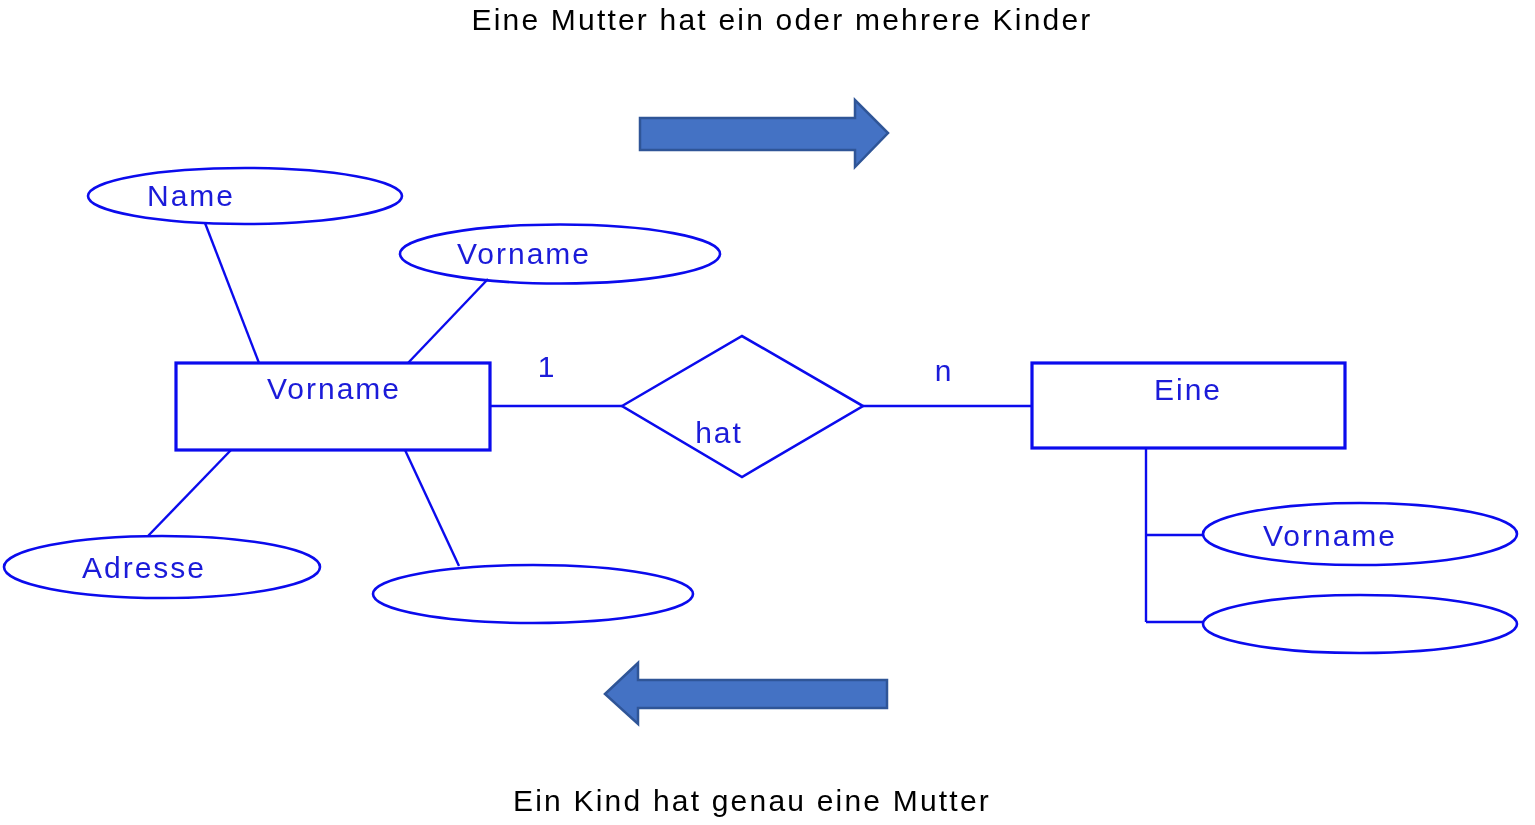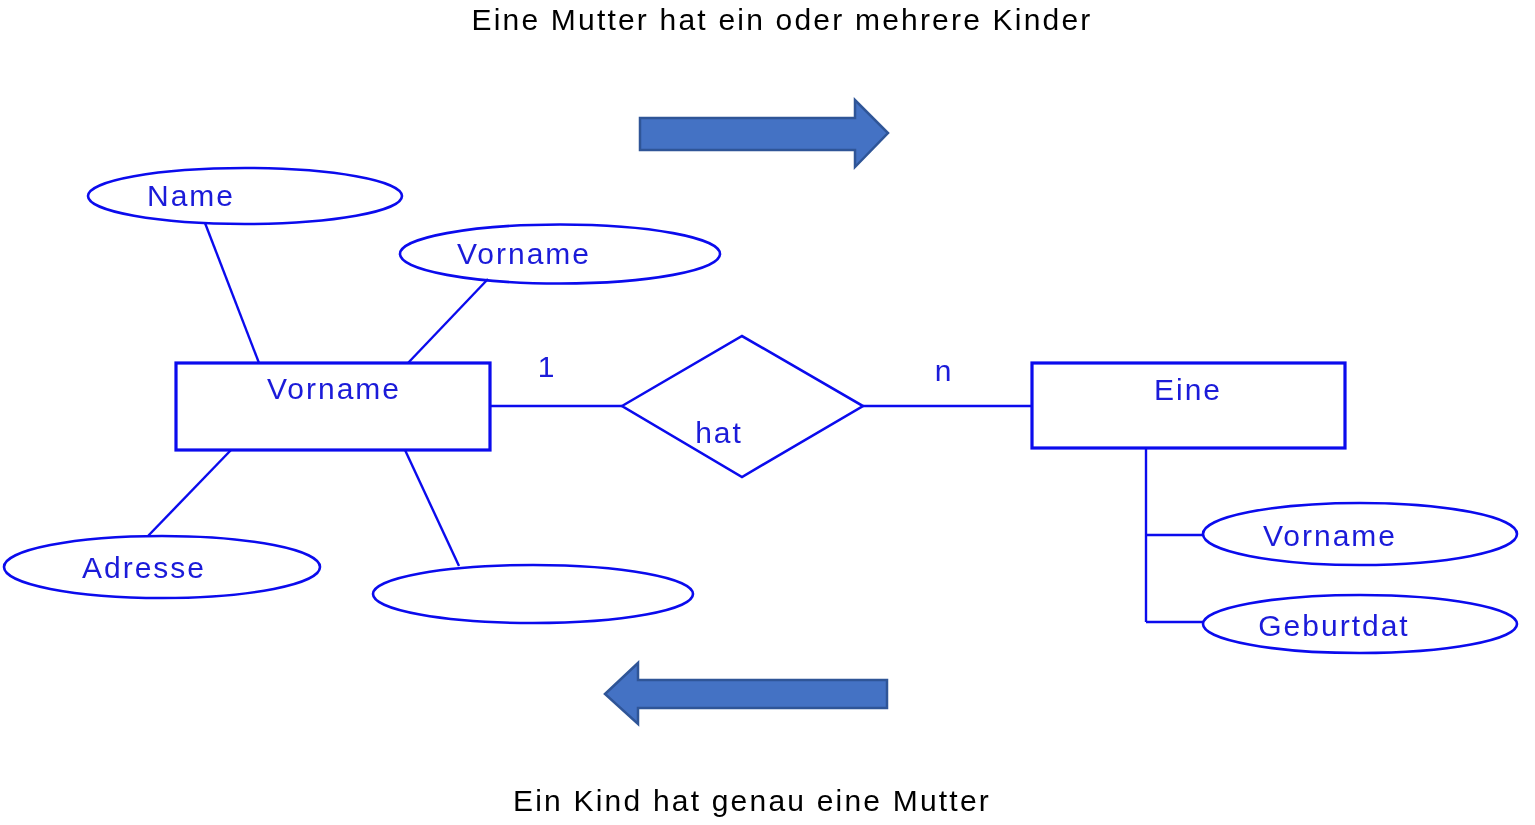--- a/index.html
+++ b/index.html
@@ -86,15 +86,14 @@
 
   <div class="label" style="left:719px;top:433px;">hat</div>
   <div class="label" style="left:547px;top:367px;">1</div>
   <div class="label" style="left:944px;top:371px;">n</div>
 
   <div class="label" style="left:191px;top:196px;">Name</div>
   <div class="label" style="left:524px;top:254px;">Vorname</div>
   <div class="label" style="left:120px;top:568px;margin-left:24px;">Adresse</div>
 
   <div class="label" style="left:1330px;top:536px;">Vorname</div>
-  <div class="label" style="left:1334px;top:626px;">Geburtdat</div>
 
 </div>
 
 </body></html>

